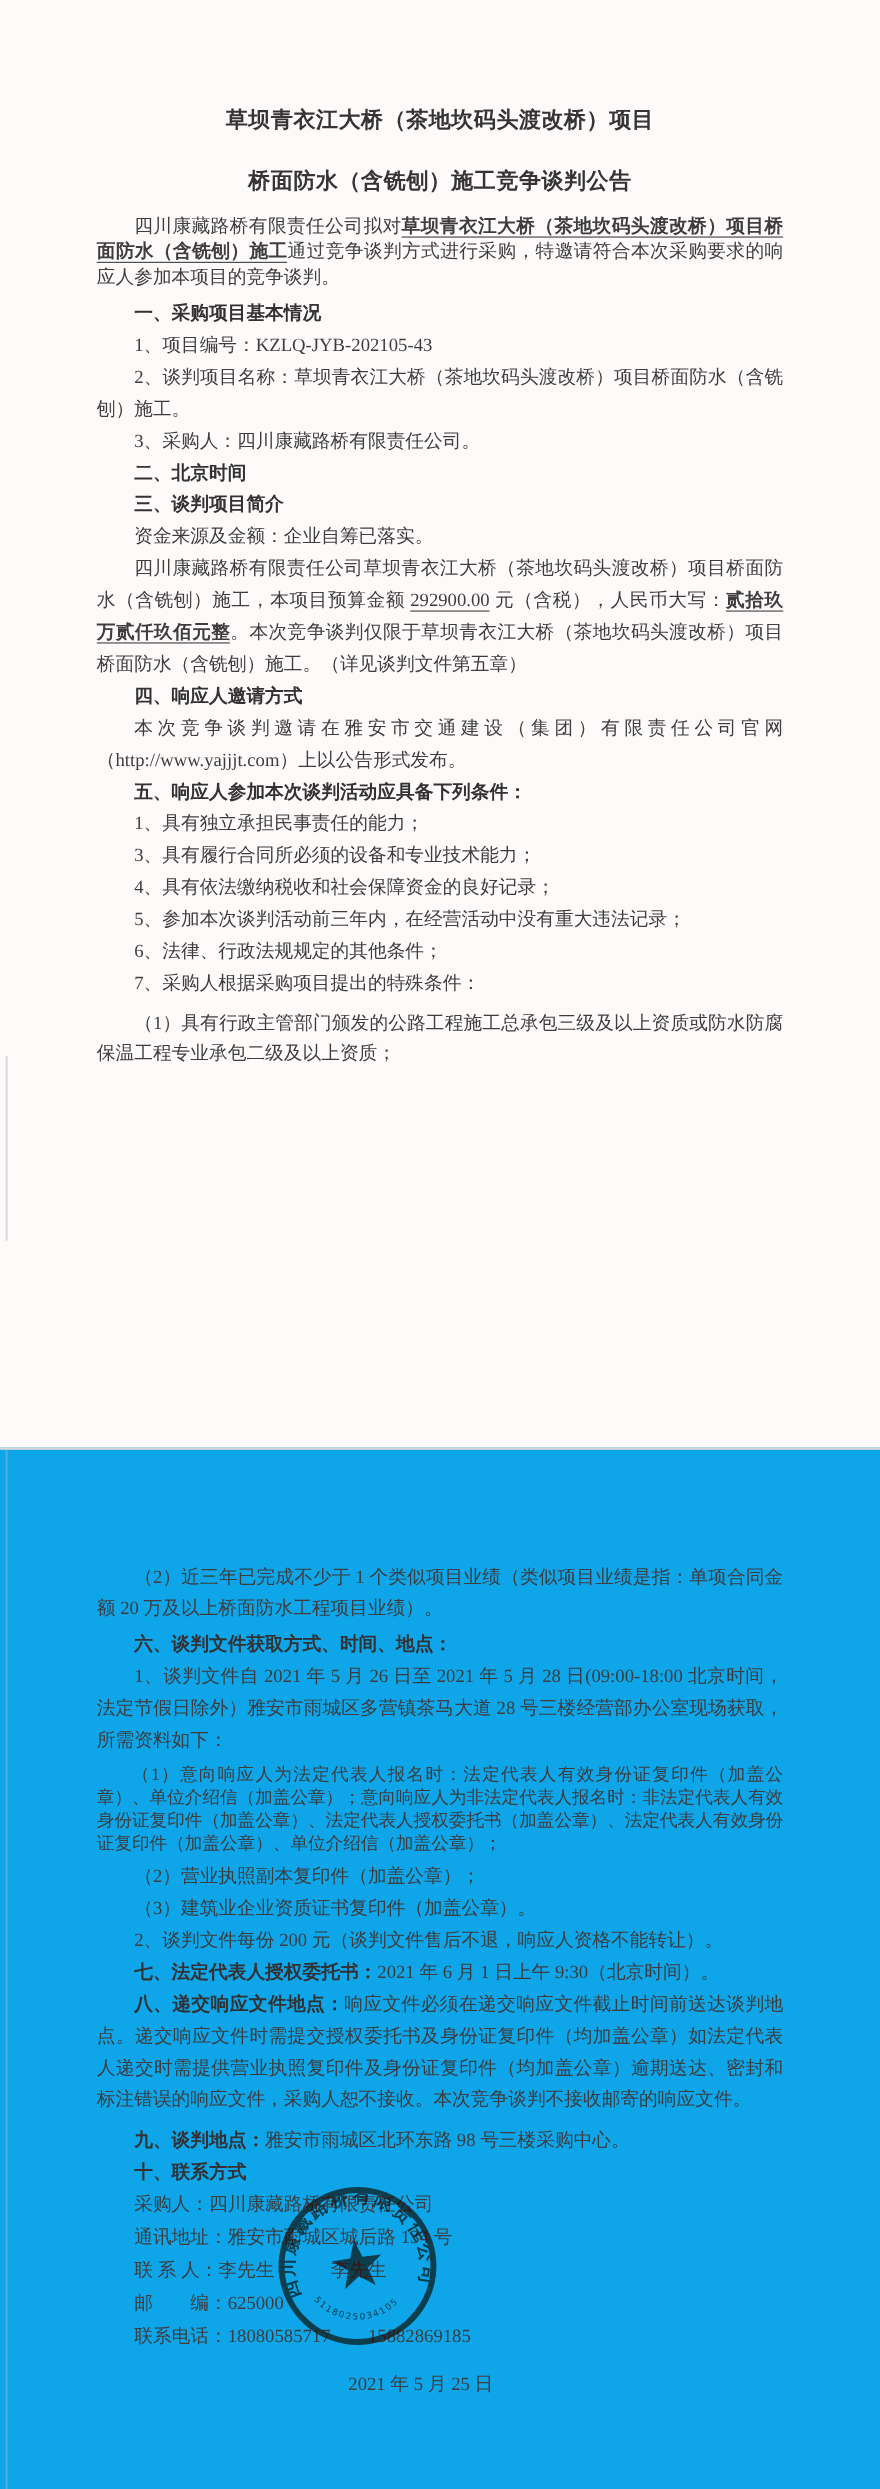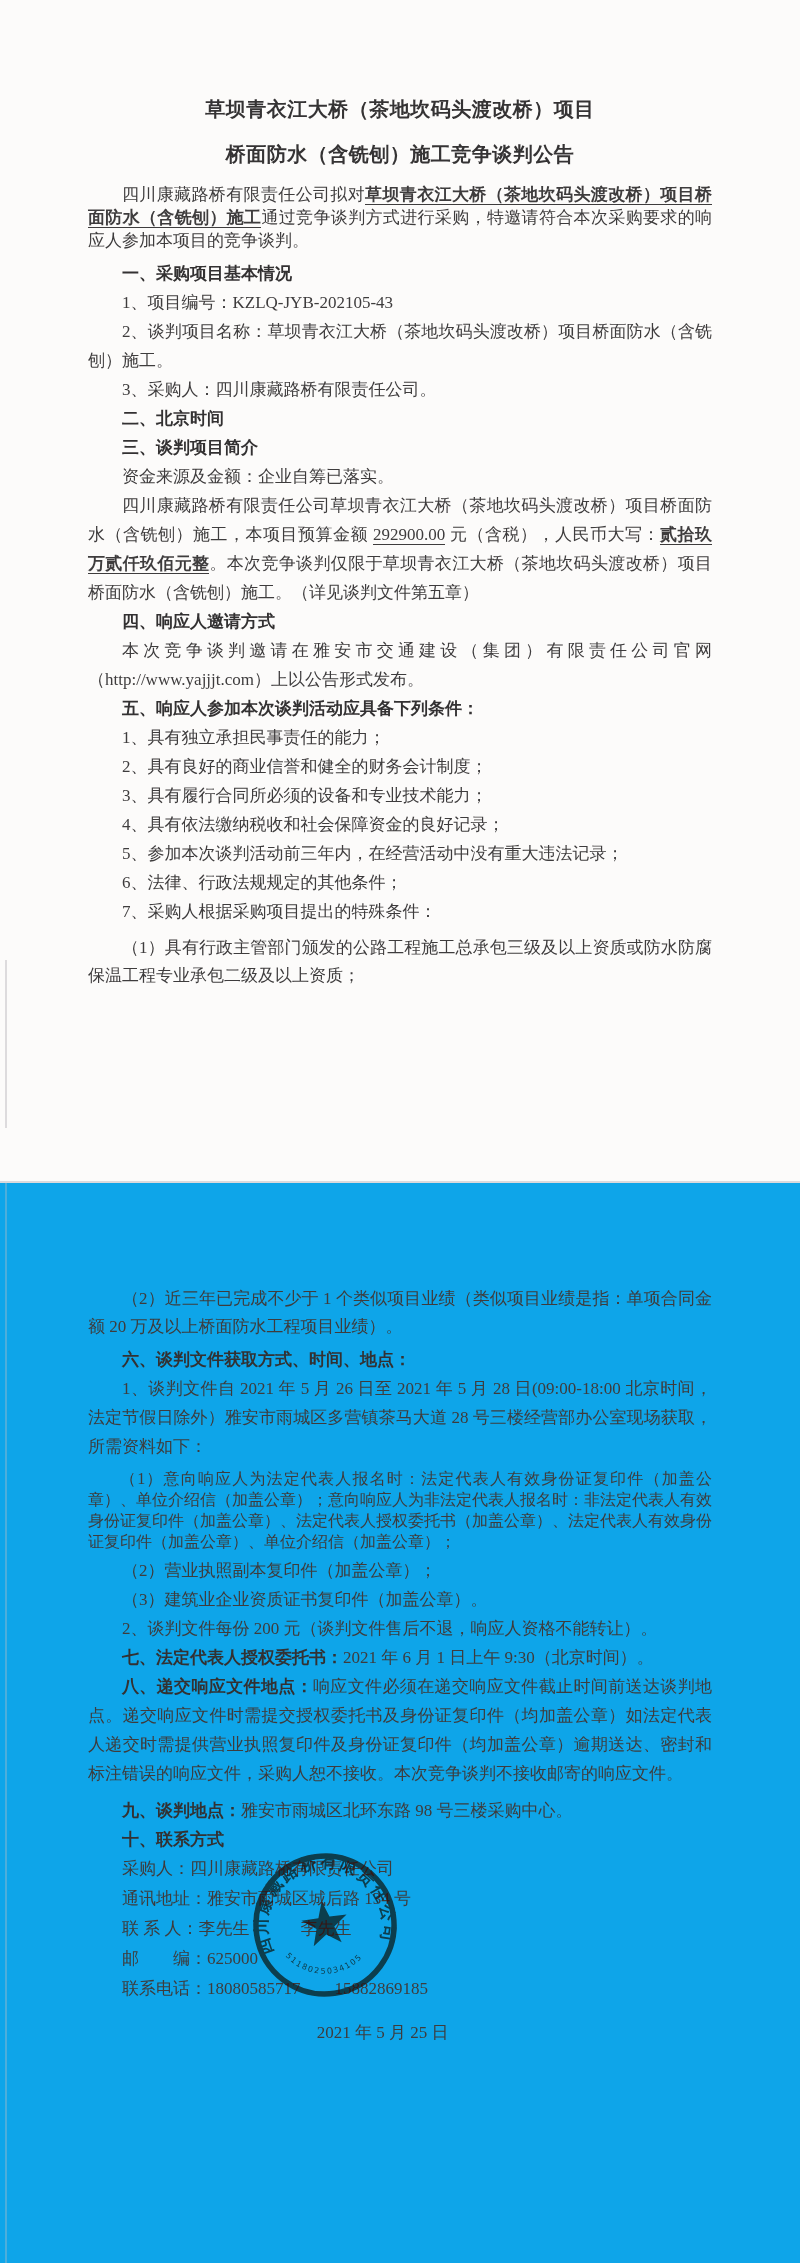--- a/index.html
+++ b/index.html
@@ -4,42 +4,42 @@
 <style>
   html,body{margin:0;padding:0;}
   body{
     width:800px;
     font-family:"Liberation Serif","DejaVu Serif",serif;
     color:#3e3c3d;
     background:#ffffff;
   }
   .page{position:relative;width:800px;box-sizing:border-box;overflow:hidden;}
   .page1{
-    height:1181px;
+    height:1316px;
     background:#fcfbfa;
     padding:96px 88px 0 88px;
   }
   .page2{
     height:1135px;
     background:#0ea5e9;
     border-top:2px solid #dbd9dc;
     padding:102px 88px 0 88px;
   }
   .edge-line{
     position:absolute;left:5px;width:2px;background:#c3c1c4;opacity:.55;
   }
   .title{
     text-align:center;
     font-weight:bold;
     font-size:20px;
     line-height:26px;
     color:#353334;
     letter-spacing:.5px;
   }
-  .t2{margin-top:19px;}
+  .t2{margin-top:30px;}
   .p{
     font-size:17px;
     line-height:29px;
     margin:0;
     text-align:justify;
     text-indent:2em;
   }
   .intro{line-height:23px;margin-top:16px;margin-bottom:7px;}
   .b{font-weight:bold;color:#333132;}
   .bu{font-weight:bold;border-bottom:1.5px solid #3e3c3d;}
@@ -95,21 +95,20 @@
   <p class="p b">三、谈判项目简介</p>
 
   <p class="p">资金来源及金额：企业自筹已落实。</p>
   <p class="p"><span>四川康藏路桥有限责任公司草坝青衣江大桥（茶地坎码头渡改桥）项目桥面防水（含铣刨）施工，本项目预算金额 </span><span class="u">292900.00</span><span> 元（含税），人民币大写：</span><span class="bu">贰拾玖万贰仟玖佰元整</span><span>。本次竞争谈判仅限于草坝青衣江大桥（茶地坎码头渡改桥）项目桥面防水（含铣刨）施工。（详见谈判文件第五章）</span></p>
 
   <p class="p b">四、响应人邀请方式</p>
   <p class="p">本次竞争谈判邀请在雅安市交通建设（集团）有限责任公司官网（http://www.yajjjt.com）上以公告形式发布。</p>
 
   <p class="p b">五、响应人参加本次谈判活动应具备下列条件：</p>
   <p class="p">1、具有独立承担民事责任的能力；</p>
-  <p class="p">2、具有良好的商业信誉和健全的财务会计制度；</p>
   <p class="p">3、具有履行合同所必须的设备和专业技术能力；</p>
   <p class="p">4、具有依法缴纳税收和社会保障资金的良好记录；</p>
   <p class="p">5、参加本次谈判活动前三年内，在经营活动中没有重大违法记录；</p>
   <p class="p">6、法律、行政法规规定的其他条件；</p>
   <p class="p">7、采购人根据采购项目提出的特殊条件：</p>
   <p class="p tight gap8">（1）具有行政主管部门颁发的公路工程施工总承包三级及以上资质或防水防腐保温工程专业承包二级及以上资质；</p>
 
   <div class="edge-line" style="top:960px;height:168px;"></div>
 </div>
 

